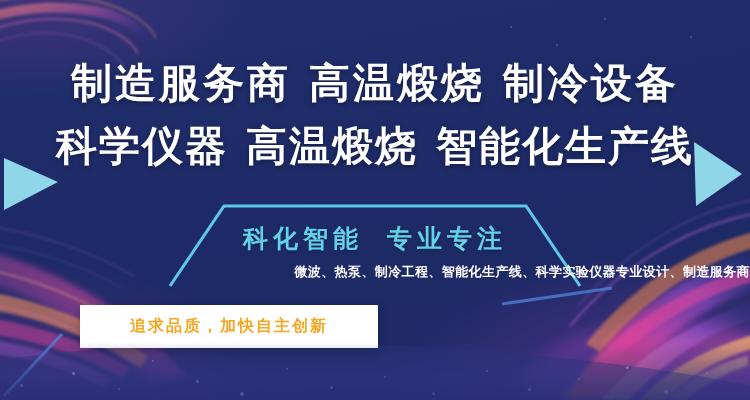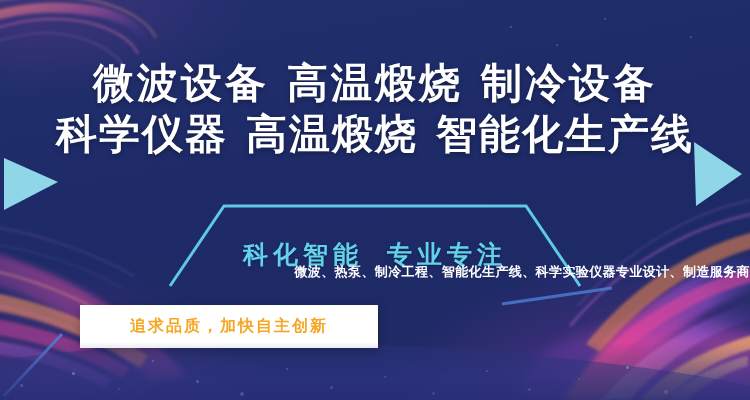--- a/index.html
+++ b/index.html
@@ -43,38 +43,37 @@
     line-height:1.06;
     letter-spacing:2px;
     text-shadow:0 2px 5px rgba(0,0,0,0.35);
   }
   .headline .line {
     display:block;
     font-size:41px;
     white-space:nowrap;
   }
   .headline .line.l1 { letter-spacing:3px; }
-  .headline .line.l2 { letter-spacing:2px; margin-top:8px; }
+  .headline .line.l2 { letter-spacing:2px; margin-top:20px; }
   .hl-gap { display:inline-block; width:18px; }
 
   
   .trap { position:absolute; left:168px; top:202px; pointer-events:none; }
   .trap svg { display:block; }
 
   
   .sub-cyan {
     position:absolute; left:0; right:0; top:222px;
     text-align:center;
     color:#62d2ea;
     font-size:25px;
     font-weight:bold;
     letter-spacing:5px;
     white-space:nowrap;
     text-shadow:0 1px 3px rgba(0,0,0,0.30);
-    margin-top:16px;
   }
   .sub-cyan .gap { display:inline-block; width:24px; }
 
   
   .descriptor {
     position:absolute; left:0; right:0; top:263px;
     text-align:right;
     color:#ffffff;
     font-size:13px;
     font-weight:bold;
@@ -245,21 +244,21 @@
       <line x1="4" y1="66" x2="62" y2="4" stroke="#4d7fd6" stroke-width="3" opacity="0.85"></line>
     </svg>
   </div>
   <div class="chev" style="left:500px; top:284px;">
     <svg width="120" height="26" viewBox="0 0 120 26" xmlns="http://www.w3.org/2000/svg">
       <line x1="2" y1="20" x2="112" y2="4" stroke="#4d7fd6" stroke-width="3" opacity="0.8"></line>
     </svg>
   </div>
 
   <div class="headline">
-    <span class="line l1"><span>微波设备</span><span class="hl-gap"></span><span>高温煅烧</span><span class="hl-gap"></span><span>制冷设备</span></span>
+    <span class="line l1"><span>制造服务商</span><span class="hl-gap"></span><span>高温煅烧</span><span class="hl-gap"></span><span>制冷设备</span></span>
     <span class="line l2"><span>科学仪器</span><span class="hl-gap"></span><span>高温煅烧</span><span class="hl-gap"></span><span>智能化生产线</span></span>
   </div>
 
   <div class="trap">
     <svg width="414" height="86" viewBox="0 0 414 86" xmlns="http://www.w3.org/2000/svg">
       <polyline points="2,84 56,4 358,4 412,84" fill="none" stroke="#5ec9e6" stroke-width="3" stroke-linejoin="miter"></polyline>
     </svg>
   </div>
 
   <div class="sub-cyan">

